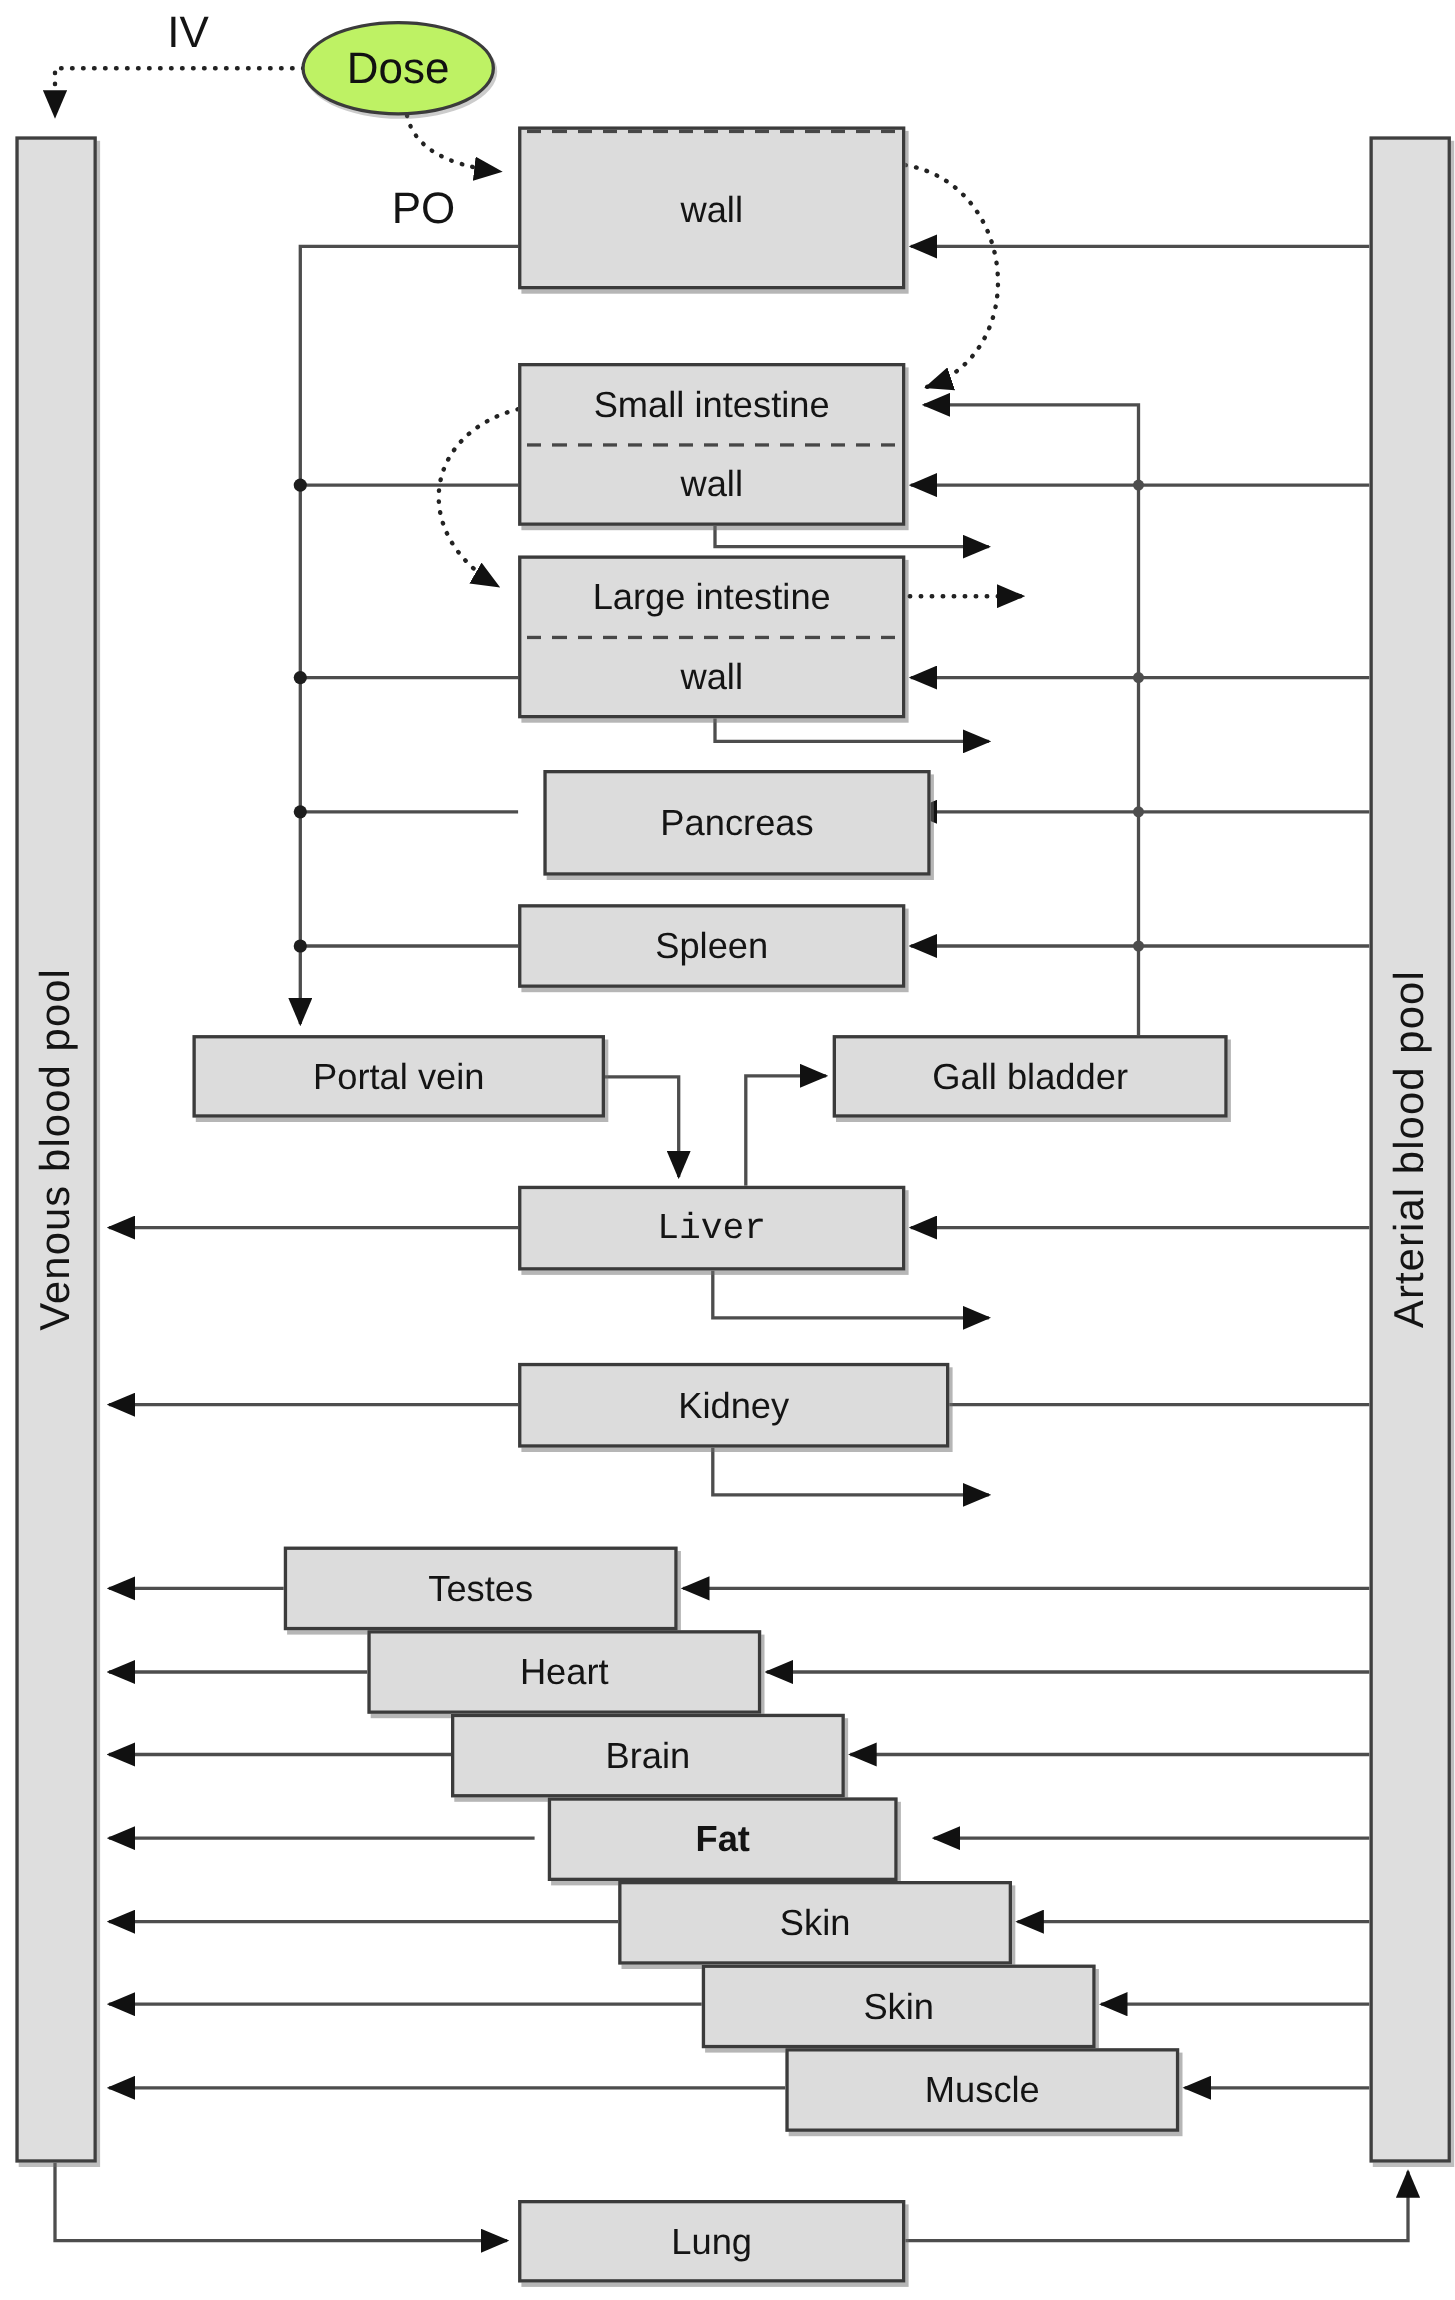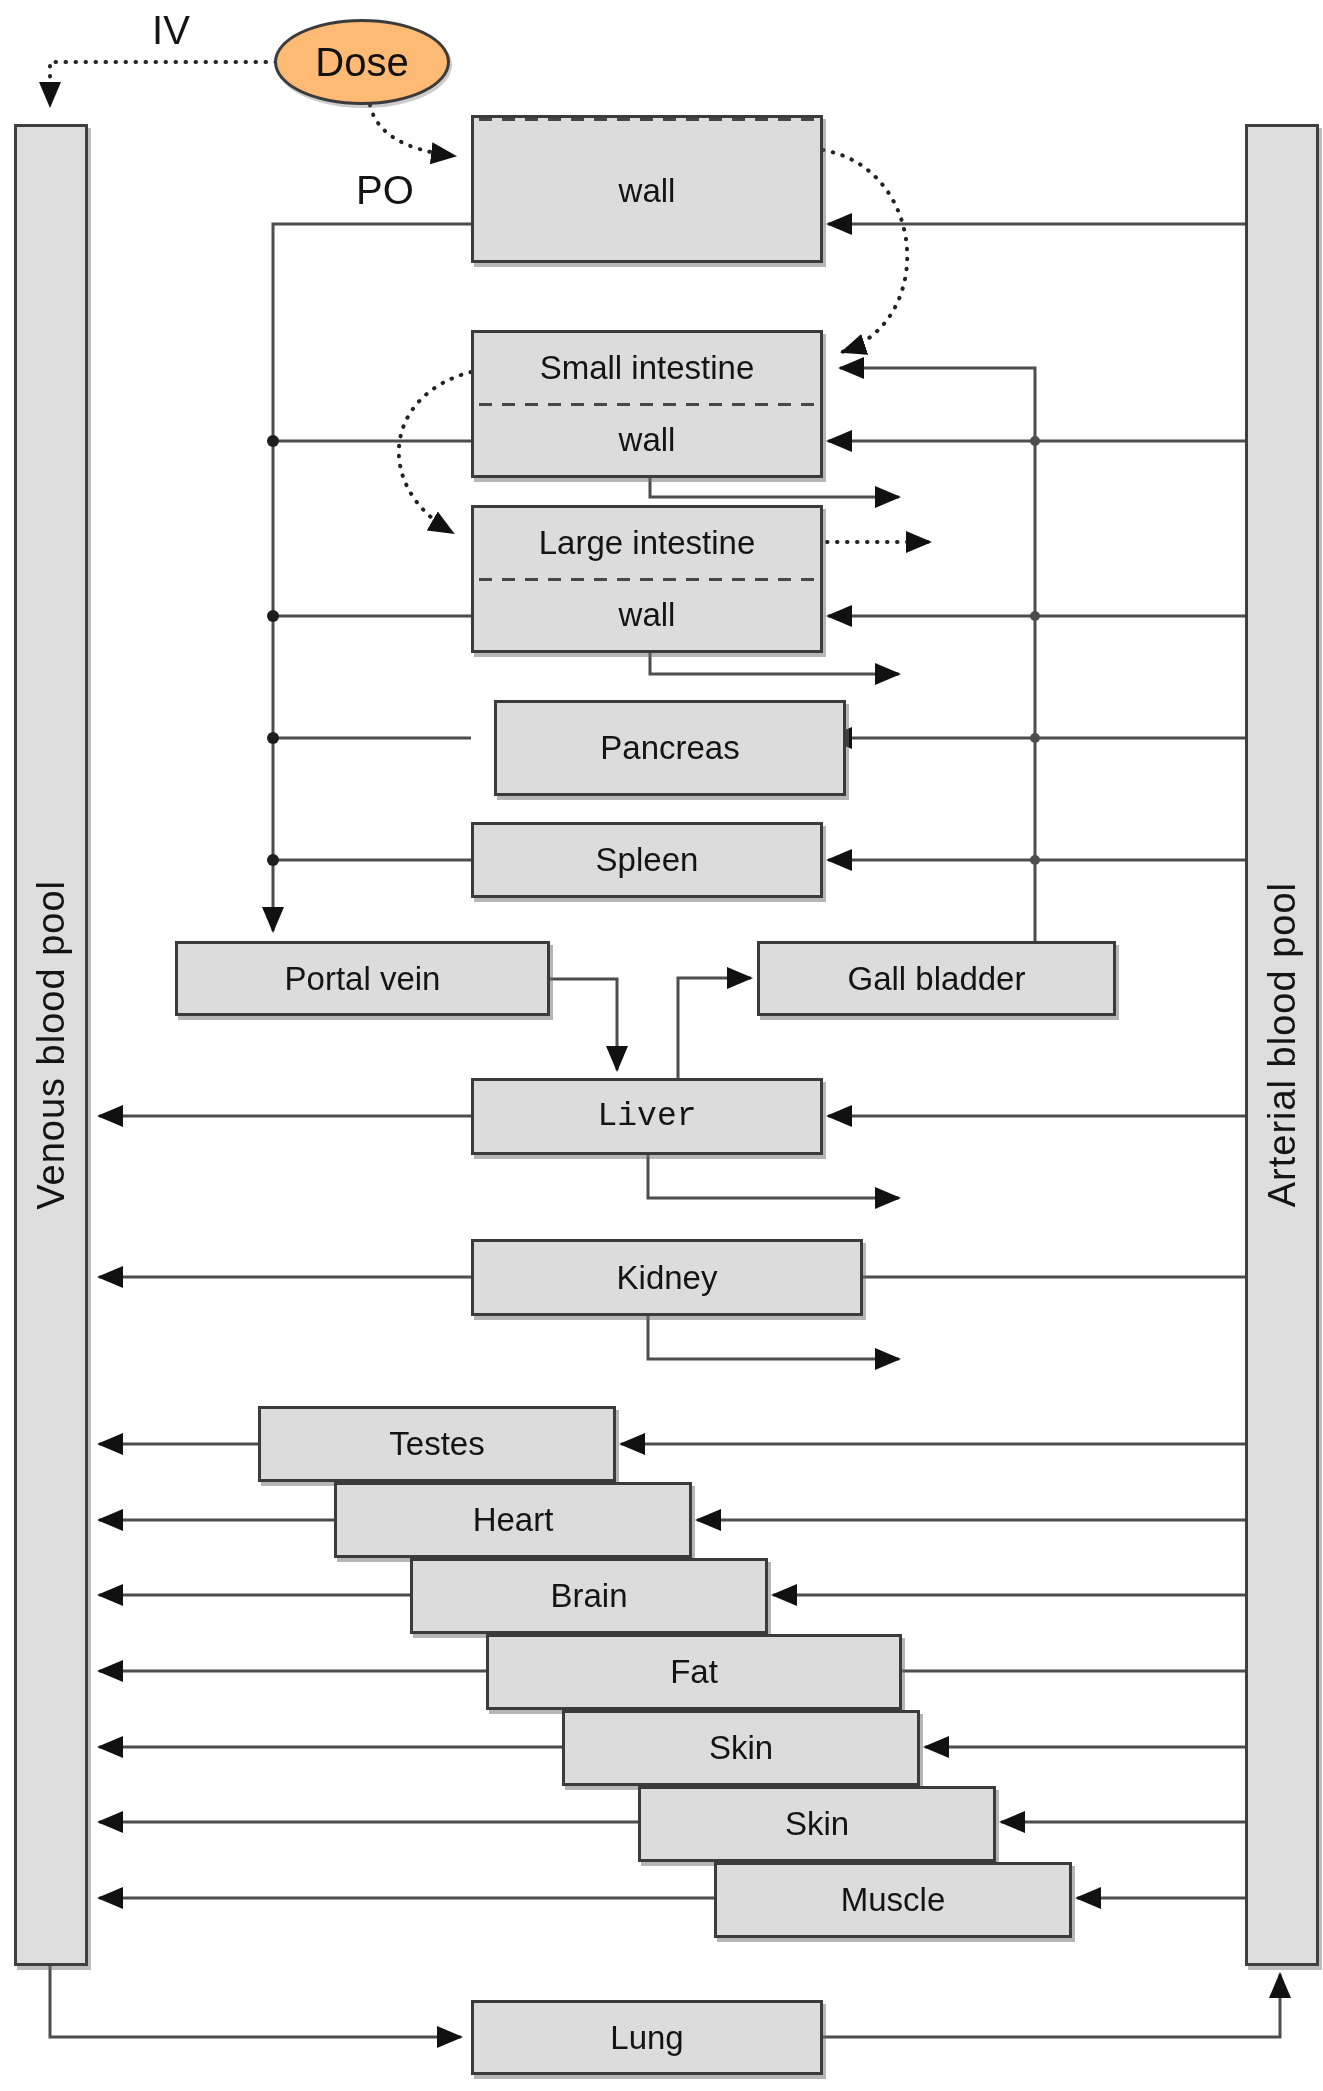--- a/index.html
+++ b/index.html
@@ -29,21 +29,21 @@
   }
   .node .divider{
     height:3px;margin:0 5px;
     background:repeating-linear-gradient(to right,#474747 0 13px,transparent 13px 23px);
   }
   .floating-label{
     position:absolute;z-index:4;font-size:40px;color:#141414;text-align:center;
   }
   .dose{
     position:absolute;left:274px;top:19px;width:176px;height:86px;
-    background:#fdba74;border:3px solid #3b3b3b;border-radius:50%;box-sizing:border-box;
+    background:#bef264;border:3px solid #3b3b3b;border-radius:50%;box-sizing:border-box;
     display:flex;align-items:center;justify-content:center;font-size:40px;z-index:4;
     box-shadow:2px 3px 0 rgba(110,110,110,0.35);
   }
 </style>
 </head>
 <body>
 
 <div id="canvas">
 
   <svg id="wires" width="1323" height="2091" viewBox="0 0 1323 2091">
@@ -173,21 +173,21 @@
 
   <div class="node" style="left:258px;top:1406px;width:358px;height:76px;">
     <div class="sec">Testes</div>
   </div>
   <div class="node" style="left:334px;top:1482px;width:358px;height:76px;">
     <div class="sec">Heart</div>
   </div>
   <div class="node" style="left:410px;top:1558px;width:358px;height:76px;">
     <div class="sec">Brain</div>
   </div>
-  <div class="node" style="left:486px;top:1634px;width:416px;height:76px;">
+  <div class="node" style="left:498px;top:1634px;width:318px;height:76px;font-weight:bold;">
     <div class="sec">Fat</div>
   </div>
   <div class="node" style="left:562px;top:1710px;width:358px;height:76px;">
     <div class="sec">Skin</div>
   </div>
   <div class="node" style="left:638px;top:1786px;width:358px;height:76px;">
     <div class="sec">Skin</div>
   </div>
   <div class="node" style="left:714px;top:1862px;width:358px;height:76px;">
     <div class="sec">Muscle</div>

